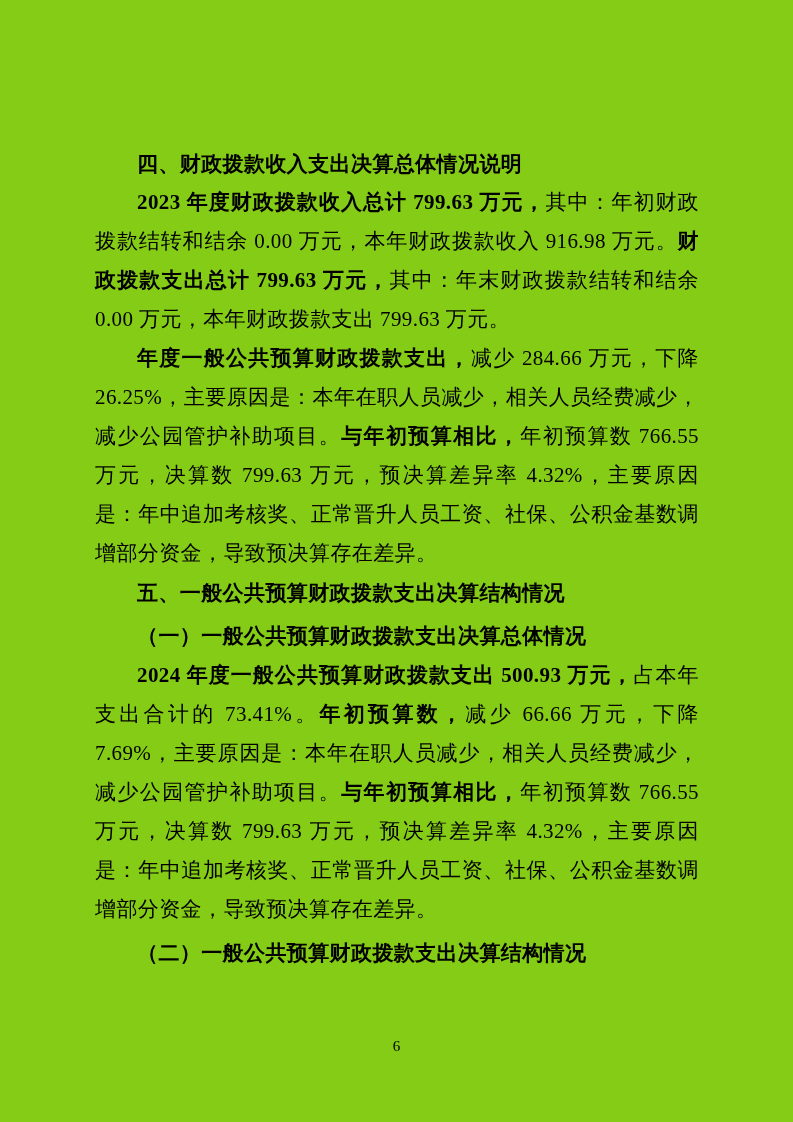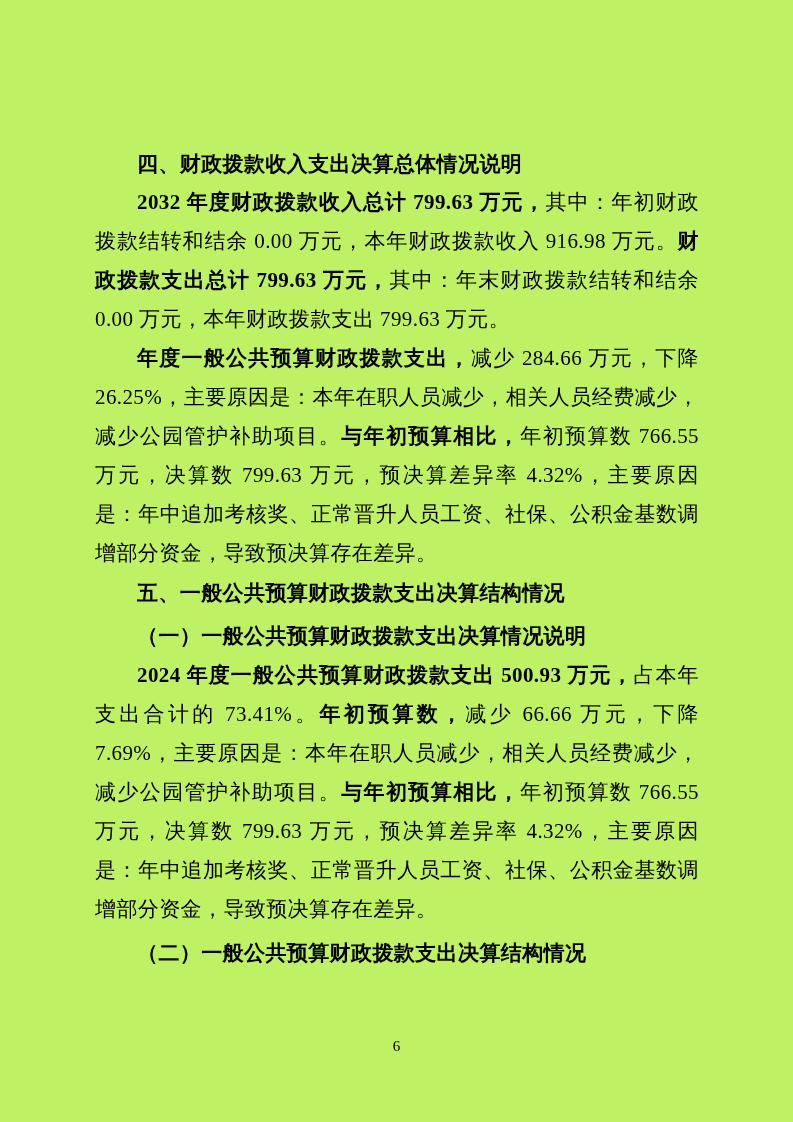--- a/index.html
+++ b/index.html
@@ -4,21 +4,21 @@
 <style>
   html, body {
     margin: 0;
     padding: 0;
     background: #ffffff;
   }
   .page {
     position: relative;
     width: 793px;
     height: 1122px;
-    background: #bef264;
+    background: #84cc16;
     color: #000000;
     font-family: "Liberation Serif", "DejaVu Serif", serif;
     overflow: hidden;
   }
   .content {
     position: absolute;
     left: 95px;
     top: 144px;
     width: 604px;
   }
@@ -61,27 +61,27 @@
   }
 </style>
 </head>
 <body>
 
 <div class="page">
   <div class="content">
 
     <h2 class="h-main">四、财政拨款收入支出决算总体情况说明</h2>
 
-    <p class="body"><span class="b">2032 年度财政拨款收入总计 799.63 万元，</span><span>其中：年初财政拨款结转和结余 0.00 万元，本年财政拨款收入 916.98 万元。</span><span class="b">财政拨款支出总计 799.63 万元，</span><span>其中：年末财政拨款结转和结余 0.00 万元，本年财政拨款支出 799.63 万元。</span></p>
+    <p class="body"><span class="b">2023 年度财政拨款收入总计 799.63 万元，</span><span>其中：年初财政拨款结转和结余 0.00 万元，本年财政拨款收入 916.98 万元。</span><span class="b">财政拨款支出总计 799.63 万元，</span><span>其中：年末财政拨款结转和结余 0.00 万元，本年财政拨款支出 799.63 万元。</span></p>
 
     <p class="body"><span class="b">年度一般公共预算财政拨款支出，</span><span>减少 284.66 万元，下降 26.25%，主要原因是：本年在职人员减少，相关人员经费减少，减少公园管护补助项目。</span><span class="b">与年初预算相比，</span><span>年初预算数 766.55 万元，决算数 799.63 万元，预决算差异率 4.32%，主要原因是：年中追加考核奖、正常晋升人员工资、社保、公积金基数调增部分资金，导致预决算存在差异。</span></p>
 
     <h2 class="h-main">五、一般公共预算财政拨款支出决算结构情况</h2>
 
-    <h3 class="h-sub">（一）一般公共预算财政拨款支出决算情况说明</h3>
+    <h3 class="h-sub">（一）一般公共预算财政拨款支出决算总体情况</h3>
 
     <p class="body"><span class="b">2024 年度一般公共预算财政拨款支出 500.93 万元，</span><span>占本年支出合计的 73.41%。</span><span class="b">年初预算数，</span><span>减少 66.66 万元，下降 7.69%，主要原因是：本年在职人员减少，相关人员经费减少，减少公园管护补助项目。</span><span class="b">与年初预算相比，</span><span>年初预算数 766.55 万元，决算数 799.63 万元，预决算差异率 4.32%，主要原因是：年中追加考核奖、正常晋升人员工资、社保、公积金基数调增部分资金，导致预决算存在差异。</span></p>
 
     <h3 class="h-sub">（二）一般公共预算财政拨款支出决算结构情况</h3>
 
   </div>
 
   <div class="footer">
     <span>6</span>
   </div>

